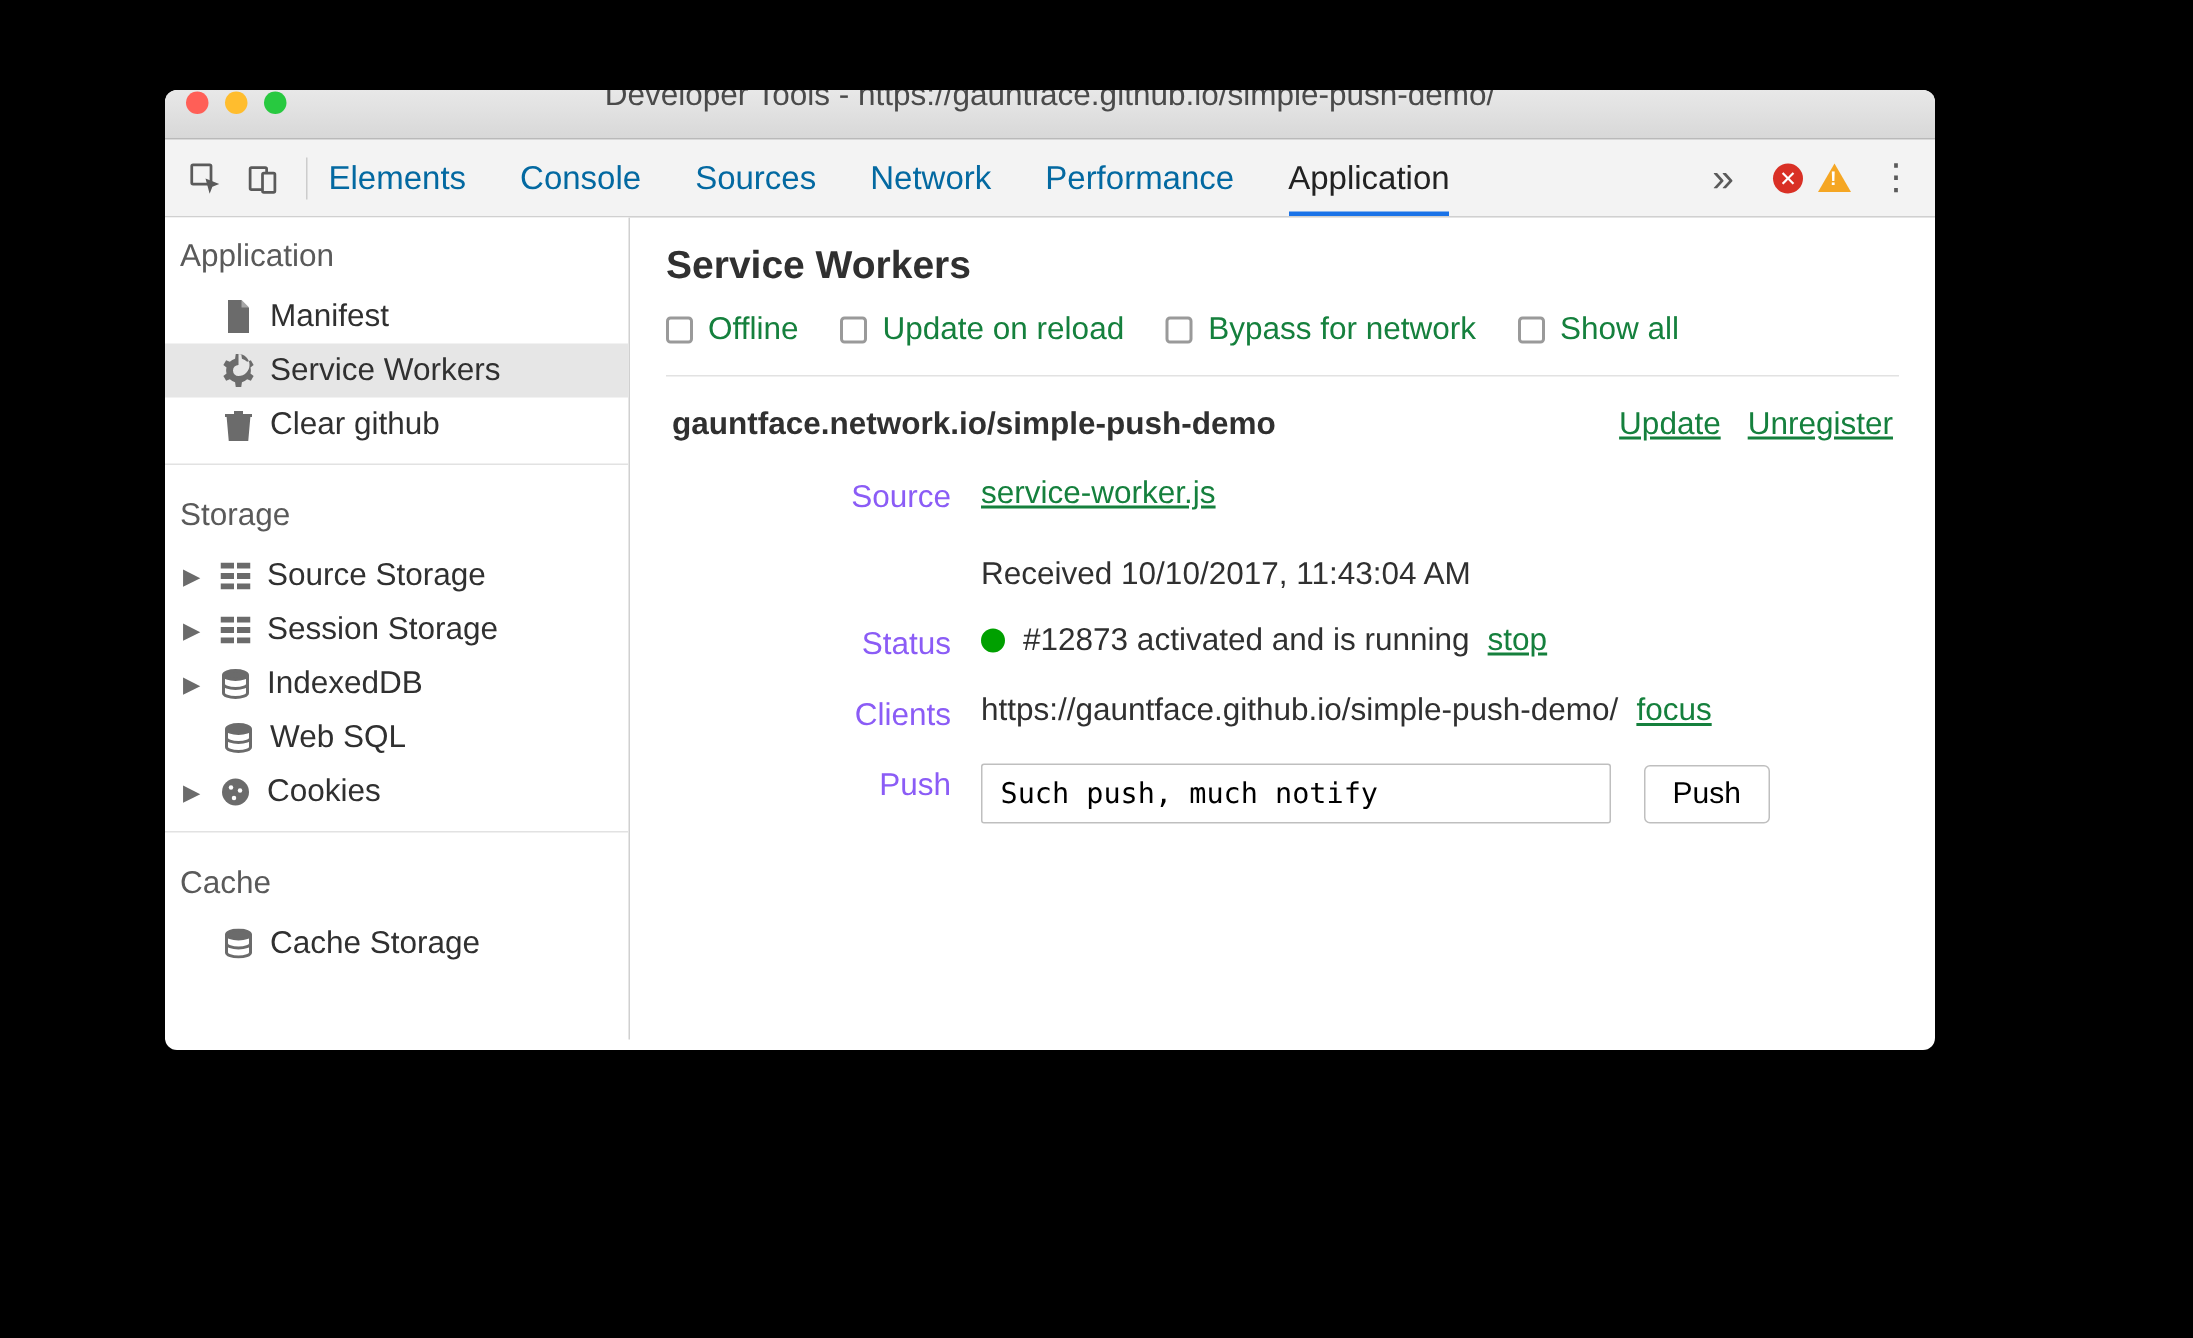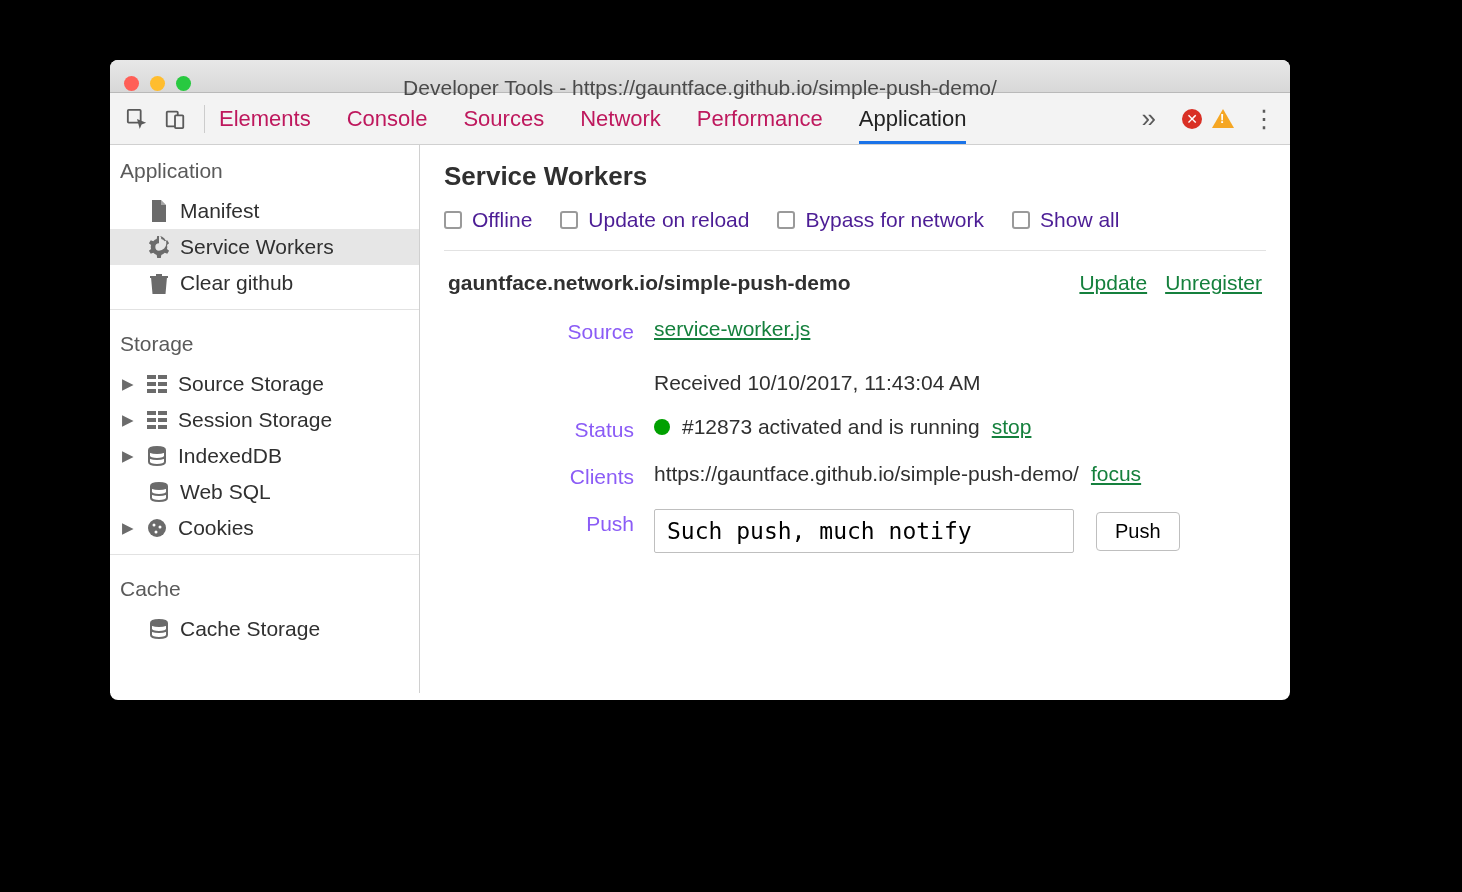--- a/index.html
+++ b/index.html
@@ -22,21 +22,21 @@
       border-radius: 8px;
       overflow: hidden;
       box-shadow: 0 20px 60px rgba(0,0,0,0.5);
     }
     
     .titlebar {
       height: 24px;
       background: linear-gradient(#e8e8e8, #d8d8d8);
       border-bottom: 1px solid #b9b9b9;
       display: flex;
-      align-items: flex-start;
+      align-items: flex-end;
       padding: 16px 14px;
       position: relative;
     }
     .traffic-lights { display: flex; gap: 11px; align-items: center; }
     .tl { width: 15px; height: 15px; border-radius: 50%; }
     .tl.red { background: #ff5f57; }
     .tl.yellow { background: #ffbd2e; }
     .tl.green { background: #28c940; }
     .titlebar-title {
       position: absolute;
@@ -59,21 +59,21 @@
       width: 34px; height: 34px;
       display: flex; align-items: center; justify-content: center;
       color: #5a5a5a;
       margin-right: 4px;
     }
     .tabstrip .vsep {
       width: 1px; height: 28px; background: #ccc; margin: 0 14px 0 8px;
     }
     .tabs { display: flex; gap: 36px; align-items: center; height: 100%; }
     .tab {
-      color: #be185d;
+      color: #0369a1;
       font-size: 22px;
       cursor: default;
       height: 100%;
       display: flex;
       align-items: center;
     }
     .tab.active {
       color: #222;
       box-shadow: inset 0 -3px 0 0 #1a73e8;
     }
@@ -143,21 +143,21 @@
       font-size: 26px;
       font-weight: 600;
       margin-bottom: 16px;
     }
     .toolbar-row {
       display: flex; gap: 28px; align-items: center;
       padding-bottom: 18px;
       border-bottom: 1px solid #e2e2e2;
       margin-bottom: 20px;
     }
-    .chk { display: flex; align-items: center; gap: 10px; color: #4c1d95; font-size: 21px; }
+    .chk { display: flex; align-items: center; gap: 10px; color: #15803d; font-size: 21px; }
     .chk .box {
       width: 18px; height: 18px; border: 2px solid #9a9a9a; border-radius: 3px; background: #fff;
     }
     .origin-row {
       display: flex; align-items: center; justify-content: space-between;
       margin-bottom: 22px;
       padding: 0 4px;
     }
     .origin-row .origin { font-weight: 600; font-size: 21px; }
     .origin-row .actions { display: flex; gap: 18px; }
@@ -186,21 +186,21 @@
     .detail-value .sub {
       width: 100%;
       margin-top: 18px;
     }
     .status-dot {
       width: 16px; height: 16px; border-radius: 50%; background: #00a000;
       display: inline-block;
     }
     .push-input {
       font-family: Menlo, Consolas, monospace;
-      font-size: 23px;
+      font-size: 19px;
       padding: 8px 12px;
       border: 1px solid #bfbfbf;
       width: 420px;
       border-radius: 2px;
     }
     .push-btn {
       font-size: 20px;
       padding: 7px 18px;
       border: 1px solid #bfbfbf;
       background: #fff;

